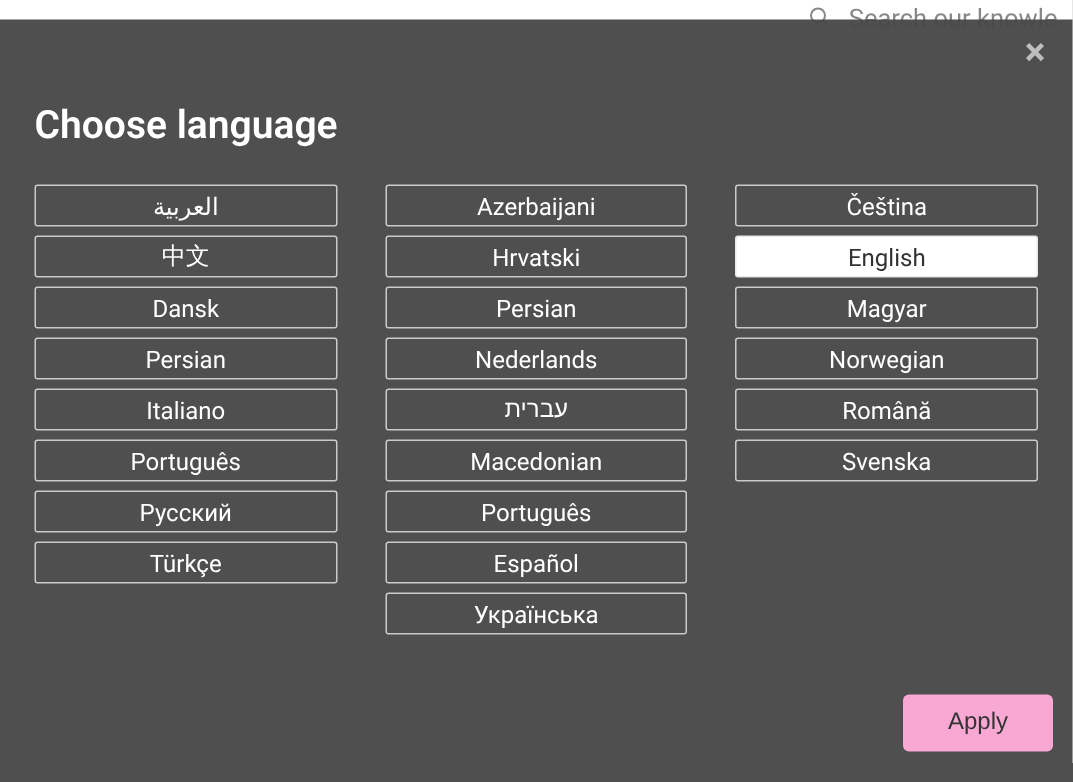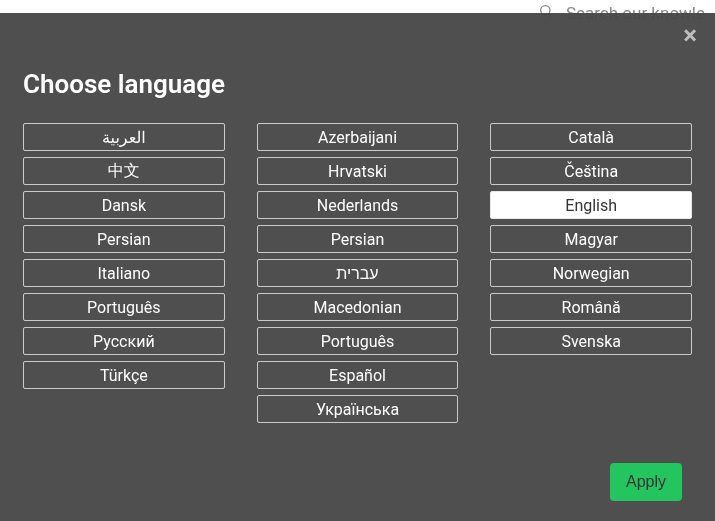--- a/index.html
+++ b/index.html
@@ -81,27 +81,27 @@
     cursor: pointer;
     border-radius: 2px;
   }
   .lang-btn.selected {
     background: #ffffff;
     color: #333;
     border-color: #e8e8e8;
   }
   .apply-btn {
     position: absolute;
-    right: 33px;
+    right: 13px;
     bottom: 20px;
-    background: #22c55e;
+    background: #f9a8d4;
     color: #333;
     border: none;
     border-radius: 4px;
-    padding: 10px 16px;
+    padding: 10px 30px;
     font-size: 16px;
     cursor: pointer;
   }
 </style>
 </head>
 <body>
 
 <div class="backdrop">
   <div class="search-bar">
     <span class="sicon">
@@ -124,30 +124,29 @@
         <div class="lang-btn">Dansk</div>
         <div class="lang-btn">Persian</div>
         <div class="lang-btn">Italiano</div>
         <div class="lang-btn">Português</div>
         <div class="lang-btn">Русский</div>
         <div class="lang-btn">Türkçe</div>
       </div>
       <div class="lang-col">
         <div class="lang-btn">Azerbaijani</div>
         <div class="lang-btn">Hrvatski</div>
+        <div class="lang-btn">Persian</div>
         <div class="lang-btn">Nederlands</div>
-        <div class="lang-btn">Persian</div>
         <div class="lang-btn">עברית</div>
         <div class="lang-btn">Macedonian</div>
         <div class="lang-btn">Português</div>
         <div class="lang-btn">Español</div>
         <div class="lang-btn">Українська</div>
       </div>
       <div class="lang-col">
-        <div class="lang-btn">Català</div>
         <div class="lang-btn">Čeština</div>
         <div class="lang-btn selected">English</div>
         <div class="lang-btn">Magyar</div>
         <div class="lang-btn">Norwegian</div>
         <div class="lang-btn">Română</div>
         <div class="lang-btn">Svenska</div>
       </div>
     </div>
   <button class="apply-btn">Apply</button>
 </div>

